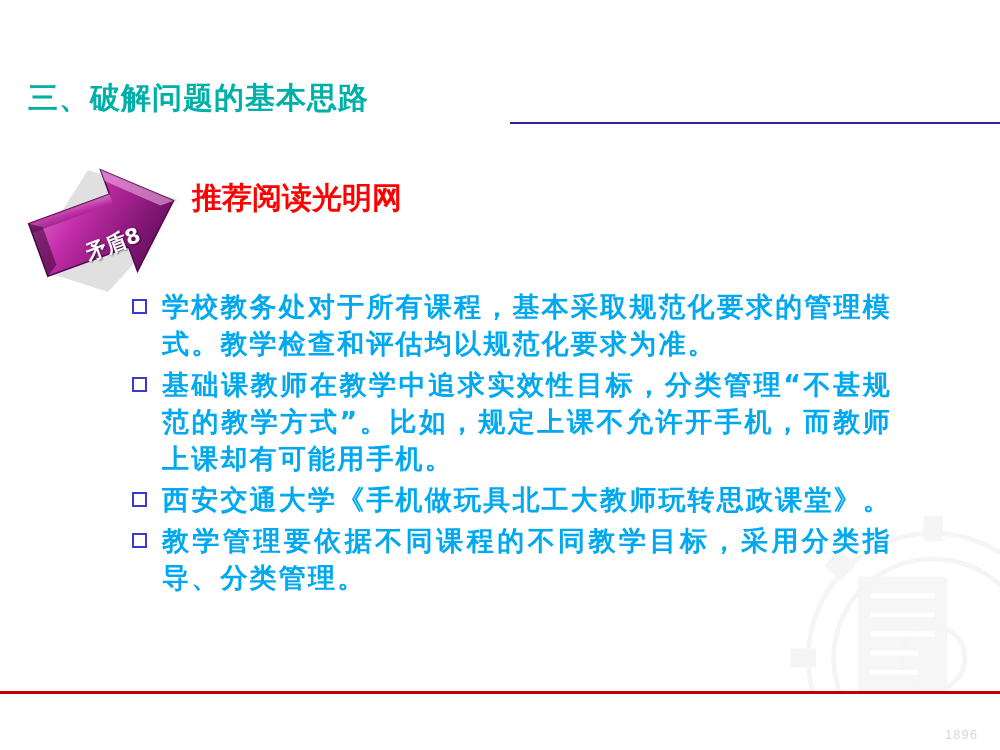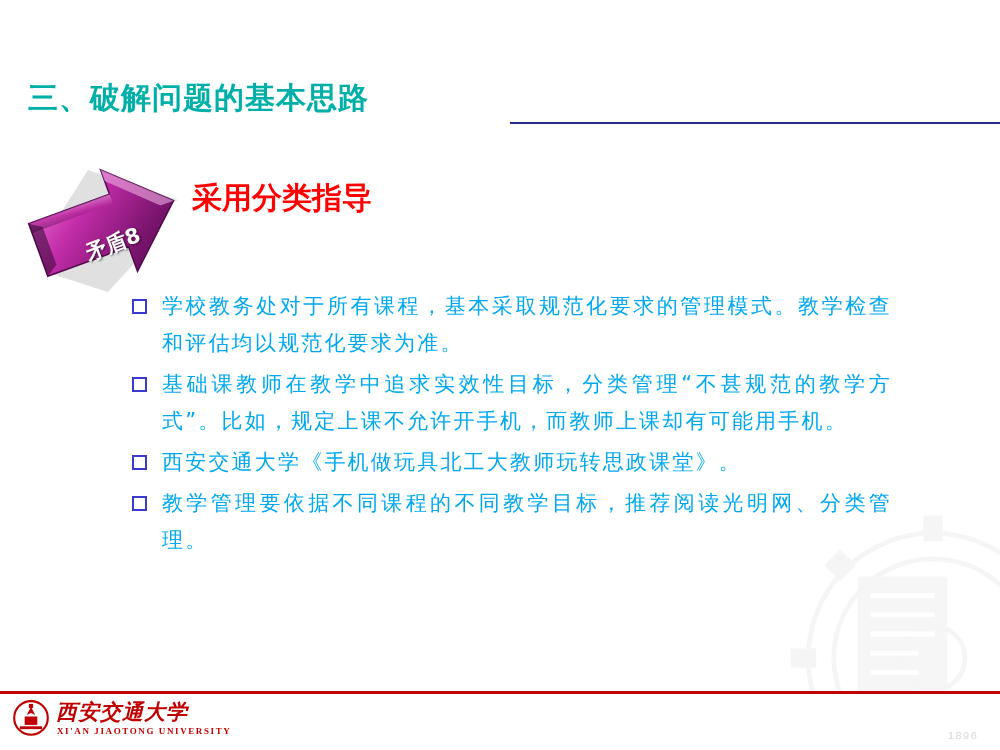--- a/index.html
+++ b/index.html
@@ -115,22 +115,22 @@
     height: 15px;
     margin-top: 11px;
     margin-right: 15px;
     border: 2px solid #3a3ad0;
     background: #ffffff;
     box-sizing: border-box;
   }
   .bullet-text {
     flex: 1 1 auto;
     font-family: "DejaVu Sans", sans-serif;
-    font-size: 21px;
-    font-weight: normal;
+    font-size: 27px;
+    font-weight: bold;
     color: #00a8f0;
     line-height: 37px;
     letter-spacing: 2.2px;
     text-align: justify;
     text-justify: inter-character;
   }
 
   
   .footer-bar {
     position: absolute;
@@ -175,22 +175,22 @@
     font-size: 9px;
     font-weight: bold;
     color: #c00000;
     letter-spacing: 1.6px;
     white-space: nowrap;
   }
   .footer-year {
     position: absolute;
     right: 22px;
     bottom: 8px;
-    font-family: Liberation Mono, monospace;
-    font-size: 11px;
+    font-family: Liberation Sans, sans-serif;
+    font-size: 13px;
     color: #d8d8d8;
     letter-spacing: 1px;
   }
 </style>
 </head>
 <body>
 
 <div class="slide">
 
   <svg class="gear-watermark" viewBox="0 0 200 200">
@@ -249,49 +249,38 @@
       <g transform="rotate(-20 80 74)">
         <polygon points="10,46 96,46 96,20 154,74 96,128 96,102 10,102" fill="url(#agrad)" stroke="#54094e" stroke-width="1.5"></polygon>
         <polygon points="10,46 96,46 96,56 10,56" fill="url(#agrad2)" opacity="0.55"></polygon>
         <polygon points="96,20 154,74 140,74 96,32" fill="#f4b9ea" opacity="0.55"></polygon>
         <polygon points="10,46 10,102 22,94 22,54" fill="#3f0a3c" opacity="0.6"></polygon>
       </g>
     </svg>
     <div class="arrow-label">矛盾8</div>
   </div>
 
-  <div class="subtitle">采用分类指导</div>
+  <div class="subtitle">推荐阅读光明网</div>
 
   <div class="bullets">
     <div class="bullet-item">
       <span class="bullet-marker"></span>
       <span class="bullet-text">学校教务处对于所有课程，基本采取规范化要求的管理模式。教学检查和评估均以规范化要求为准。</span>
     </div>
     <div class="bullet-item">
       <span class="bullet-marker"></span>
       <span class="bullet-text">基础课教师在教学中追求实效性目标，分类管理“不甚规范的教学方式”。比如，规定上课不允许开手机，而教师上课却有可能用手机。</span>
     </div>
     <div class="bullet-item">
       <span class="bullet-marker"></span>
       <span class="bullet-text">西安交通大学《手机做玩具北工大教师玩转思政课堂》。</span>
     </div>
     <div class="bullet-item">
       <span class="bullet-marker"></span>
-      <span class="bullet-text">教学管理要依据不同课程的不同教学目标，推荐阅读光明网、分类管理。</span>
+      <span class="bullet-text">教学管理要依据不同课程的不同教学目标，采用分类指导、分类管理。</span>
     </div>
   </div>
 
   <div class="footer-bar">
-    <div class="footer-logo">
-      <svg class="footer-logo-emblem" viewBox="0 0 60 62">
-        <circle cx="30" cy="28" r="24" fill="none" stroke="#c00000" stroke-width="3"></circle>
-        <path d="M30 12 L36 24 L30 21 L24 24 Z" fill="#c00000"></path>
-        <rect x="21" y="26" width="18" height="12" fill="#c00000"></rect>
-        <rect x="14" y="40" width="32" height="4" fill="#c00000"></rect>
-        <rect x="27" y="8" width="6" height="6" fill="#c00000"></rect>
-      </svg>
-      <div class="footer-logo-cn">西安交通大学</div>
-      <div class="footer-logo-en">XI'AN JIAOTONG UNIVERSITY</div>
-    </div>
     <div class="footer-year">1896</div>
   </div>
 
 </div>
 
 </body></html>

